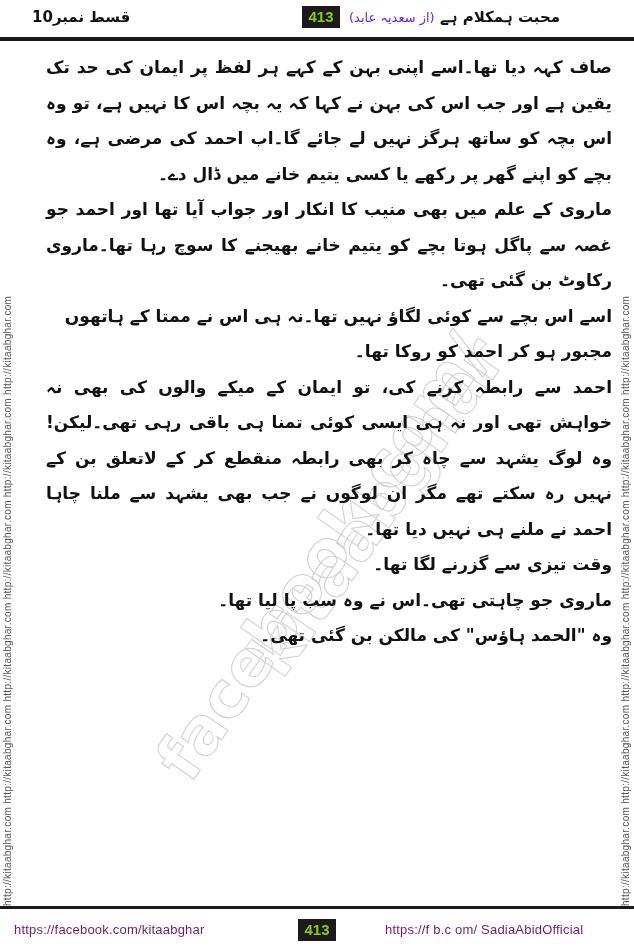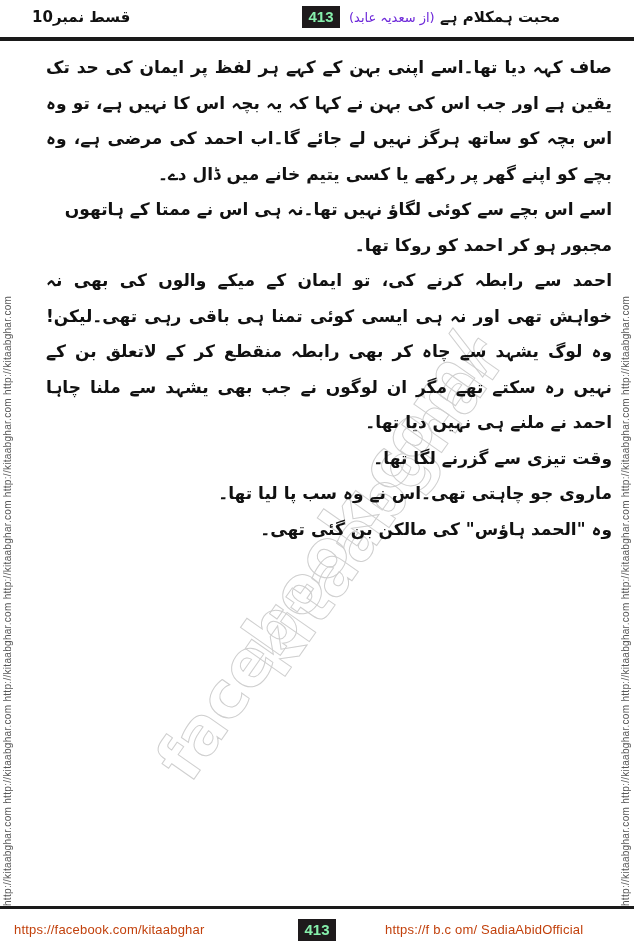--- a/index.html
+++ b/index.html
@@ -5,21 +5,21 @@
   html, body { margin: 0; padding: 0; }
   body {
     width: 634px; height: 949px; background: #ffffff; position: relative; overflow: hidden;
     font-family: "DejaVu Sans", sans-serif; color: #111;
   }
   .header { position: absolute; left: 4px; top: 0; width: 634px; height: 40px; }
   .header .episode { position: absolute; left: 28px; top: 8px; font-size: 15px; font-weight: bold; direction: rtl; }
   .header .title { position: absolute; right: 78px; top: 8px; font-size: 15px; font-weight: bold; direction: rtl; }
   .header .title .author { color: #6d28d9; font-weight: normal; font-size: 13px; }
   .pagebox {
-    position: absolute; background: #1e1a1c; color: #86efac; font-family: "Liberation Sans", sans-serif;
+    position: absolute; background: #1e1a1c; color: #84cc16; font-family: "Liberation Sans", sans-serif;
     font-weight: bold; font-size: 15px; width: 38px; height: 22px; line-height: 22px; text-align: center;
   }
   .header .pagebox { left: 298px; top: 6px; }
   .rule { position: absolute; left: 0; width: 634px; height: 4px; background: #1a1a1a; }
   .rule.top { top: 37px; }
   .rule.bottom { top: 906px; height: 3px; }
   .side {
     position: absolute; top: 40px; height: 866px; width: 16px; font-family: "Liberation Sans", sans-serif;
     font-size: 10px; color: #555; white-space: nowrap; overflow: hidden;
   }
@@ -32,21 +32,21 @@
   }
   .wm1 { left: 60px; top: 520px; }
   .wm2 { left: 180px; top: 470px; }
   .content {
     position: absolute; left: 22px; right: 22px; top: 50px; direction: rtl; text-align: right;
     font-family: "DejaVu Sans", sans-serif; font-size: 17px; font-weight: bold; line-height: 35.5px;
   }
   .content p { margin: 0; }
   .content p.justify { text-align: justify; text-align-last: right; margin-left: 24px; }
   .footer { position: absolute; left: 0; top: 912px; width: 634px; height: 37px; }
-  .footer .link { position: absolute; top: 10px; font-family: "Liberation Sans Narrow", "Liberation Sans", sans-serif; font-size: 13px; color: #c2410c; letter-spacing: 0.2px; }
+  .footer .link { position: absolute; top: 10px; font-family: "Liberation Sans Narrow", "Liberation Sans", sans-serif; font-size: 13px; color: #701a75; letter-spacing: 0.2px; }
   .footer .fb { left: 14px; }
   .footer .sa { left: 385px; text-align: right; }
   .footer .pagebox { left: 298px; top: 7px; }
 </style>
 </head>
 <body>
 
 <div class="header">
   <span class="episode">قسط نمبر10</span>
   <div class="pagebox">413</div>
@@ -62,20 +62,21 @@
   </div>
 <div class="side right">
     <span>http://kitaabghar.com   http://kitaabghar.com   http://kitaabghar.com   http://kitaabghar.com   http://kitaabghar.com   http://kitaabghar.com</span>
   </div>
 
 <div class="watermark wm1">facebook.com/</div>
 <div class="watermark wm2">kitaabghar</div>
 
 <div class="content">
   <p class="justify">صاف کہہ دیا تھا۔اسے اپنی بہن کے کہے ہر لفظ پر ایمان کی حد تک یقین ہے اور جب اس کی بہن نے کہا کہ یہ بچہ اس کا نہیں ہے، تو وہ اس بچہ کو ساتھ ہرگز نہیں لے جائے گا۔اب احمد کی مرضی ہے، وہ بچے کو اپنے گھر پر رکھے یا کسی یتیم خانے میں ڈال دے۔</p>
+  <p class="justify">ماروی کے علم میں بھی منیب کا انکار اور جواب آیا تھا اور احمد جو غصہ سے پاگل ہوتا بچے کو یتیم خانے بھیجنے کا سوچ رہا تھا۔ماروی رکاوٹ بن گئی تھی۔</p>
   <p>اسے اس بچے سے کوئی لگاؤ نہیں تھا۔نہ ہی اس نے ممتا کے ہاتھوں مجبور ہو کر احمد کو روکا تھا۔</p>
   <p class="justify">احمد سے رابطہ کرنے کی، تو ایمان کے میکے والوں کی بھی نہ خواہش تھی اور نہ ہی ایسی کوئی تمنا ہی باقی رہی تھی۔لیکن!وہ لوگ یشہد سے چاہ کر بھی رابطہ منقطع کر کے لاتعلق بن کے نہیں رہ سکتے تھے مگر ان لوگوں نے جب بھی یشہد سے ملنا چاہا احمد نے ملنے ہی نہیں دیا تھا۔</p>
   <p>وقت تیزی سے گزرنے لگا تھا۔</p>
   <p>ماروی جو چاہتی تھی۔اس نے وہ سب پا لیا تھا۔</p>
   <p>وہ "الحمد ہاؤس" کی مالکن بن گئی تھی۔</p>
 
 </div>
 
 <div class="rule bottom"></div>
 <div class="footer">

